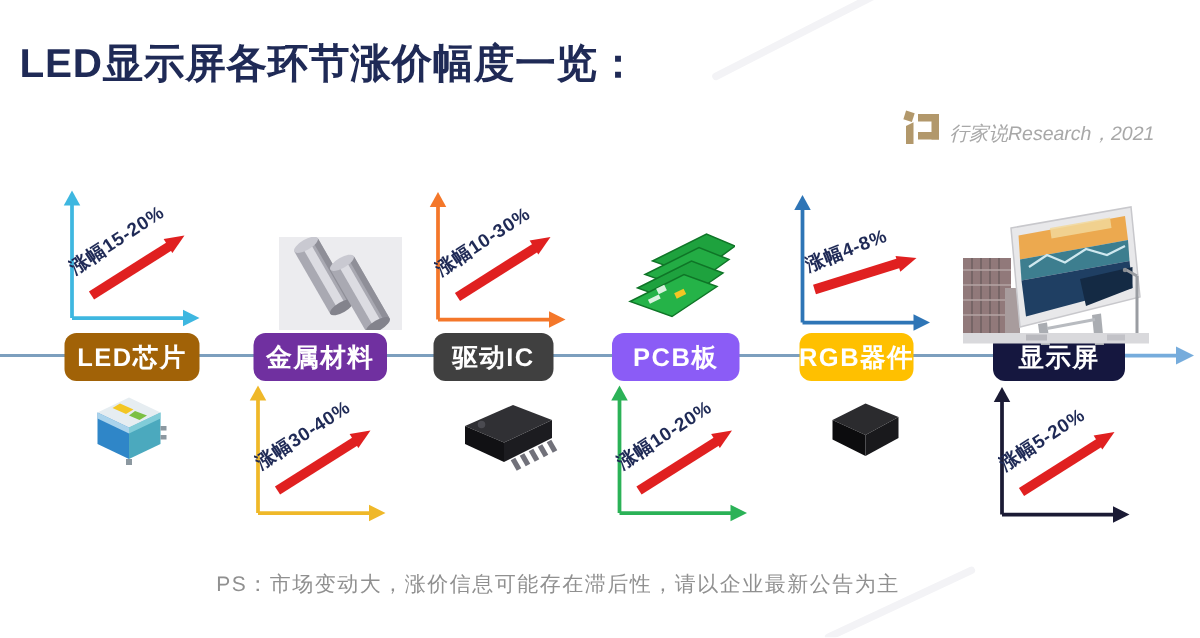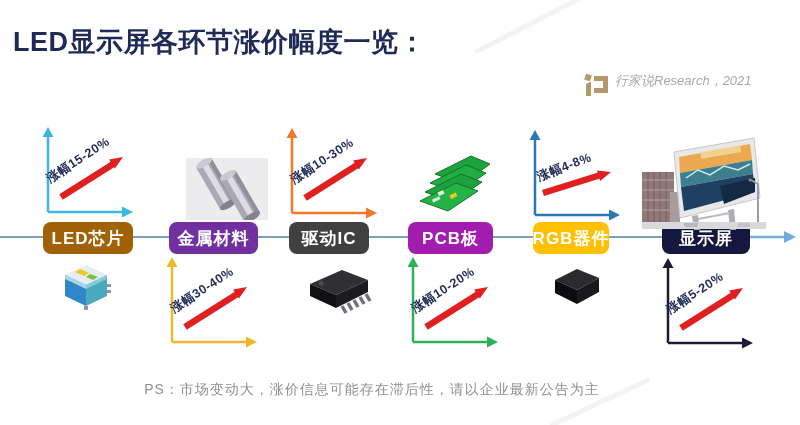--- a/index.html
+++ b/index.html
@@ -4,21 +4,21 @@
 <style>
   html,body{margin:0;padding:0;background:#ffffff;}
   .stage{
     position:relative;width:800px;height:425px;background:#ffffff;overflow:hidden;
     font-family:"Liberation Sans","DejaVu Sans",sans-serif;
   }
   .title{
     position:absolute;left:13px;top:24px;font-size:27px;font-weight:bold;
     color:#1F2A56;letter-spacing:0.5px;white-space:nowrap;
   }
-  .logo{position:absolute;left:582px;top:72px;display:flex;align-items:flex-start;}
+  .logo{position:absolute;left:600px;top:72px;display:flex;align-items:flex-end;}
   .logo-text{font-size:13px;font-style:italic;color:#A8A8A8;margin-left:6px;white-space:nowrap;}
   .flow-line{position:absolute;left:0;top:236px;width:748px;height:2px;background:#7C9FBE;}
   .node{
     position:absolute;top:222px;height:32px;border-radius:8px;
     display:flex;align-items:center;justify-content:center;
     color:#ffffff;font-size:17px;font-weight:bold;letter-spacing:1px;white-space:nowrap;
   }
   .chart{position:absolute;width:100px;height:92px;}
   .chart text{font-size:12.5px;font-weight:bold;fill:#1F2A56;letter-spacing:0.5px;}
   .icon{position:absolute;}
@@ -117,21 +117,21 @@
 
   <div class="node" style="left:43px;width:90px;background:#a16207;">
       <span>LED芯片</span>
     </div>
   <div class="node" style="left:169px;width:89px;background:#7030A0;">
       <span>金属材料</span>
     </div>
   <div class="node" style="left:289px;width:80px;background:#404040;">
       <span>驱动IC</span>
     </div>
-  <div class="node" style="left:408px;width:85px;background:#a21caf;align-items:center;">
+  <div class="node" style="left:408px;width:85px;background:#8b5cf6;align-items:center;">
       <span>PCB板</span>
     </div>
   <div class="node" style="left:533px;width:76px;background:#FFC000;align-items:center;">
       <span>RGB器件</span>
     </div>
   <div class="node" style="left:662px;width:88px;background:#15173F;">
       <span>显示屏</span>
     </div>
 
   <svg class="icon" style="left:60px;top:262px;" width="52" height="50" viewBox="0 0 52 50">

